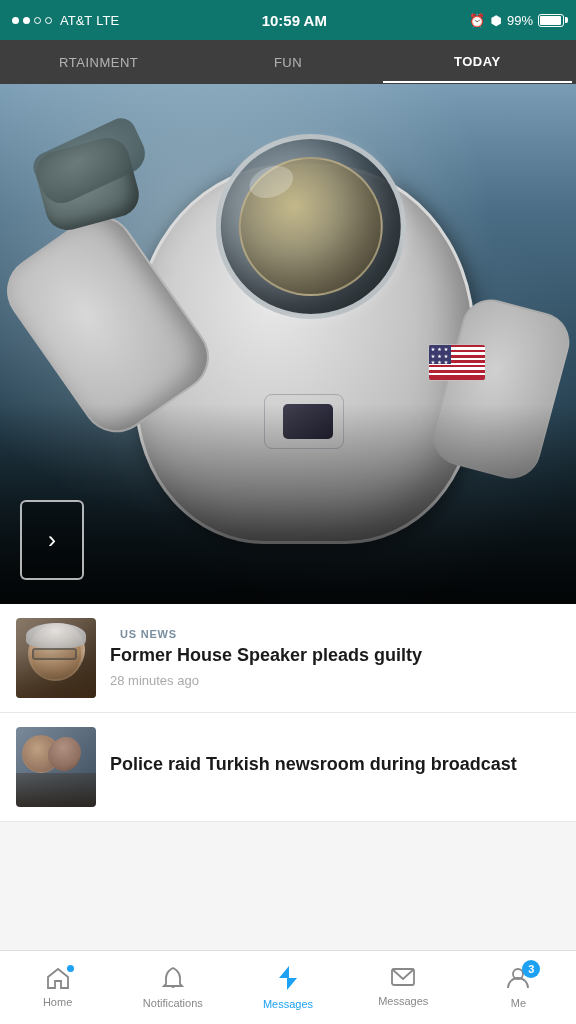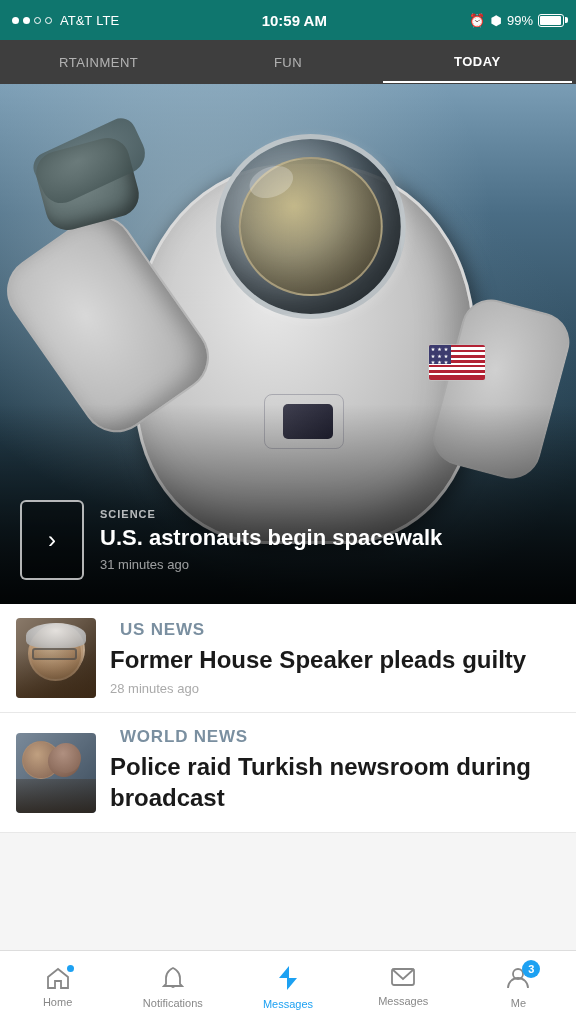--- a/index.html
+++ b/index.html
@@ -199,30 +199,30 @@
       content: '';
       position: absolute;
       top: 10px; left: 35px;
       width: 30px; height: 30px;
       border-radius: 50%;
       background: radial-gradient(ellipse at 40% 35%, #b09080, #806050);
     }
     .news-content { flex: 1; }
     .news-category {
       color: #7a8fa0;
-      font-size: 17px;
+      font-size: 11px;
       font-weight: 700;
       letter-spacing: 0.8px;
       text-transform: uppercase;
       margin-bottom: 4px;
       padding-left: 10px;
     }
     .news-title {
       color: #1a1a1a;
-      font-size: 24px;
+      font-size: 18px;
       font-weight: 600;
       line-height: 1.3;
       margin-bottom: 5px;
     }
     .news-time {
       color: #aaa;
       font-size: 13px;
     }
 
     
@@ -340,25 +340,20 @@
     <div style="position:absolute;top:310px;left:50%;transform:translateX(-30%);width:80px;height:55px;background:linear-gradient(135deg,#9090a0,#6070808);border-radius:8px;border:1px solid rgba(150,150,160,0.7);"></div>
     <div style="position:absolute;top:320px;left:50%;transform:translateX(-10%);width:50px;height:35px;background:linear-gradient(135deg,#404050,#202030);border-radius:5px;"></div>
   </div>
 
   <div class="hero-gradient"></div>
 
   <div class="hero-article">
     <div class="hero-arrow-box">
       <span class="hero-arrow">›</span>
     </div>
-    <div class="hero-text">
-      <div class="hero-category">SCIENCE</div>
-      <div class="hero-title">U.S. astronauts begin spacewalk</div>
-      <div class="hero-time">31 minutes ago</div>
-    </div>
   </div>
 </div>
 
 <div class="news-list">
 
   <div class="news-item">
     <div class="news-thumb thumb-1">
 
       <div style="position:absolute;top:8px;left:12px;width:55px;height:55px;border-radius:50%;background:radial-gradient(ellipse at 40% 35%, #d4b896 0%, #b89470 50%, #8a6845 100%);border:2px solid rgba(190,160,130,0.6);"></div>
 
@@ -374,21 +369,20 @@
   </div>
 
   <div class="news-item">
     <div class="news-thumb thumb-2">
 
       <div style="position:absolute;top:8px;left:6px;width:38px;height:38px;border-radius:50%;background:radial-gradient(ellipse at 40% 35%, #c0a080, #806050);border:1.5px solid rgba(180,150,120,0.5);"></div>
       <div style="position:absolute;top:12px;left:32px;width:32px;height:32px;border-radius:50%;background:radial-gradient(ellipse at 40% 35%, #b09080, #705040);"></div>
       <div style="position:absolute;top:46px;left:0;width:80px;height:34px;background:linear-gradient(180deg,rgba(60,50,40,0.4),rgba(40,30,20,0.8));border-radius:0 0 4px 4px;"></div>
     </div>
     <div class="news-content">
-      <div class="news-category">WORLD NEWS</div>
       <div class="news-title">Police raid Turkish newsroom during broadcast</div>
     </div>
   </div>
 
 </div>
 
 <div class="bottom-spacer"></div>
 
 <div class="bottom-nav">
 

